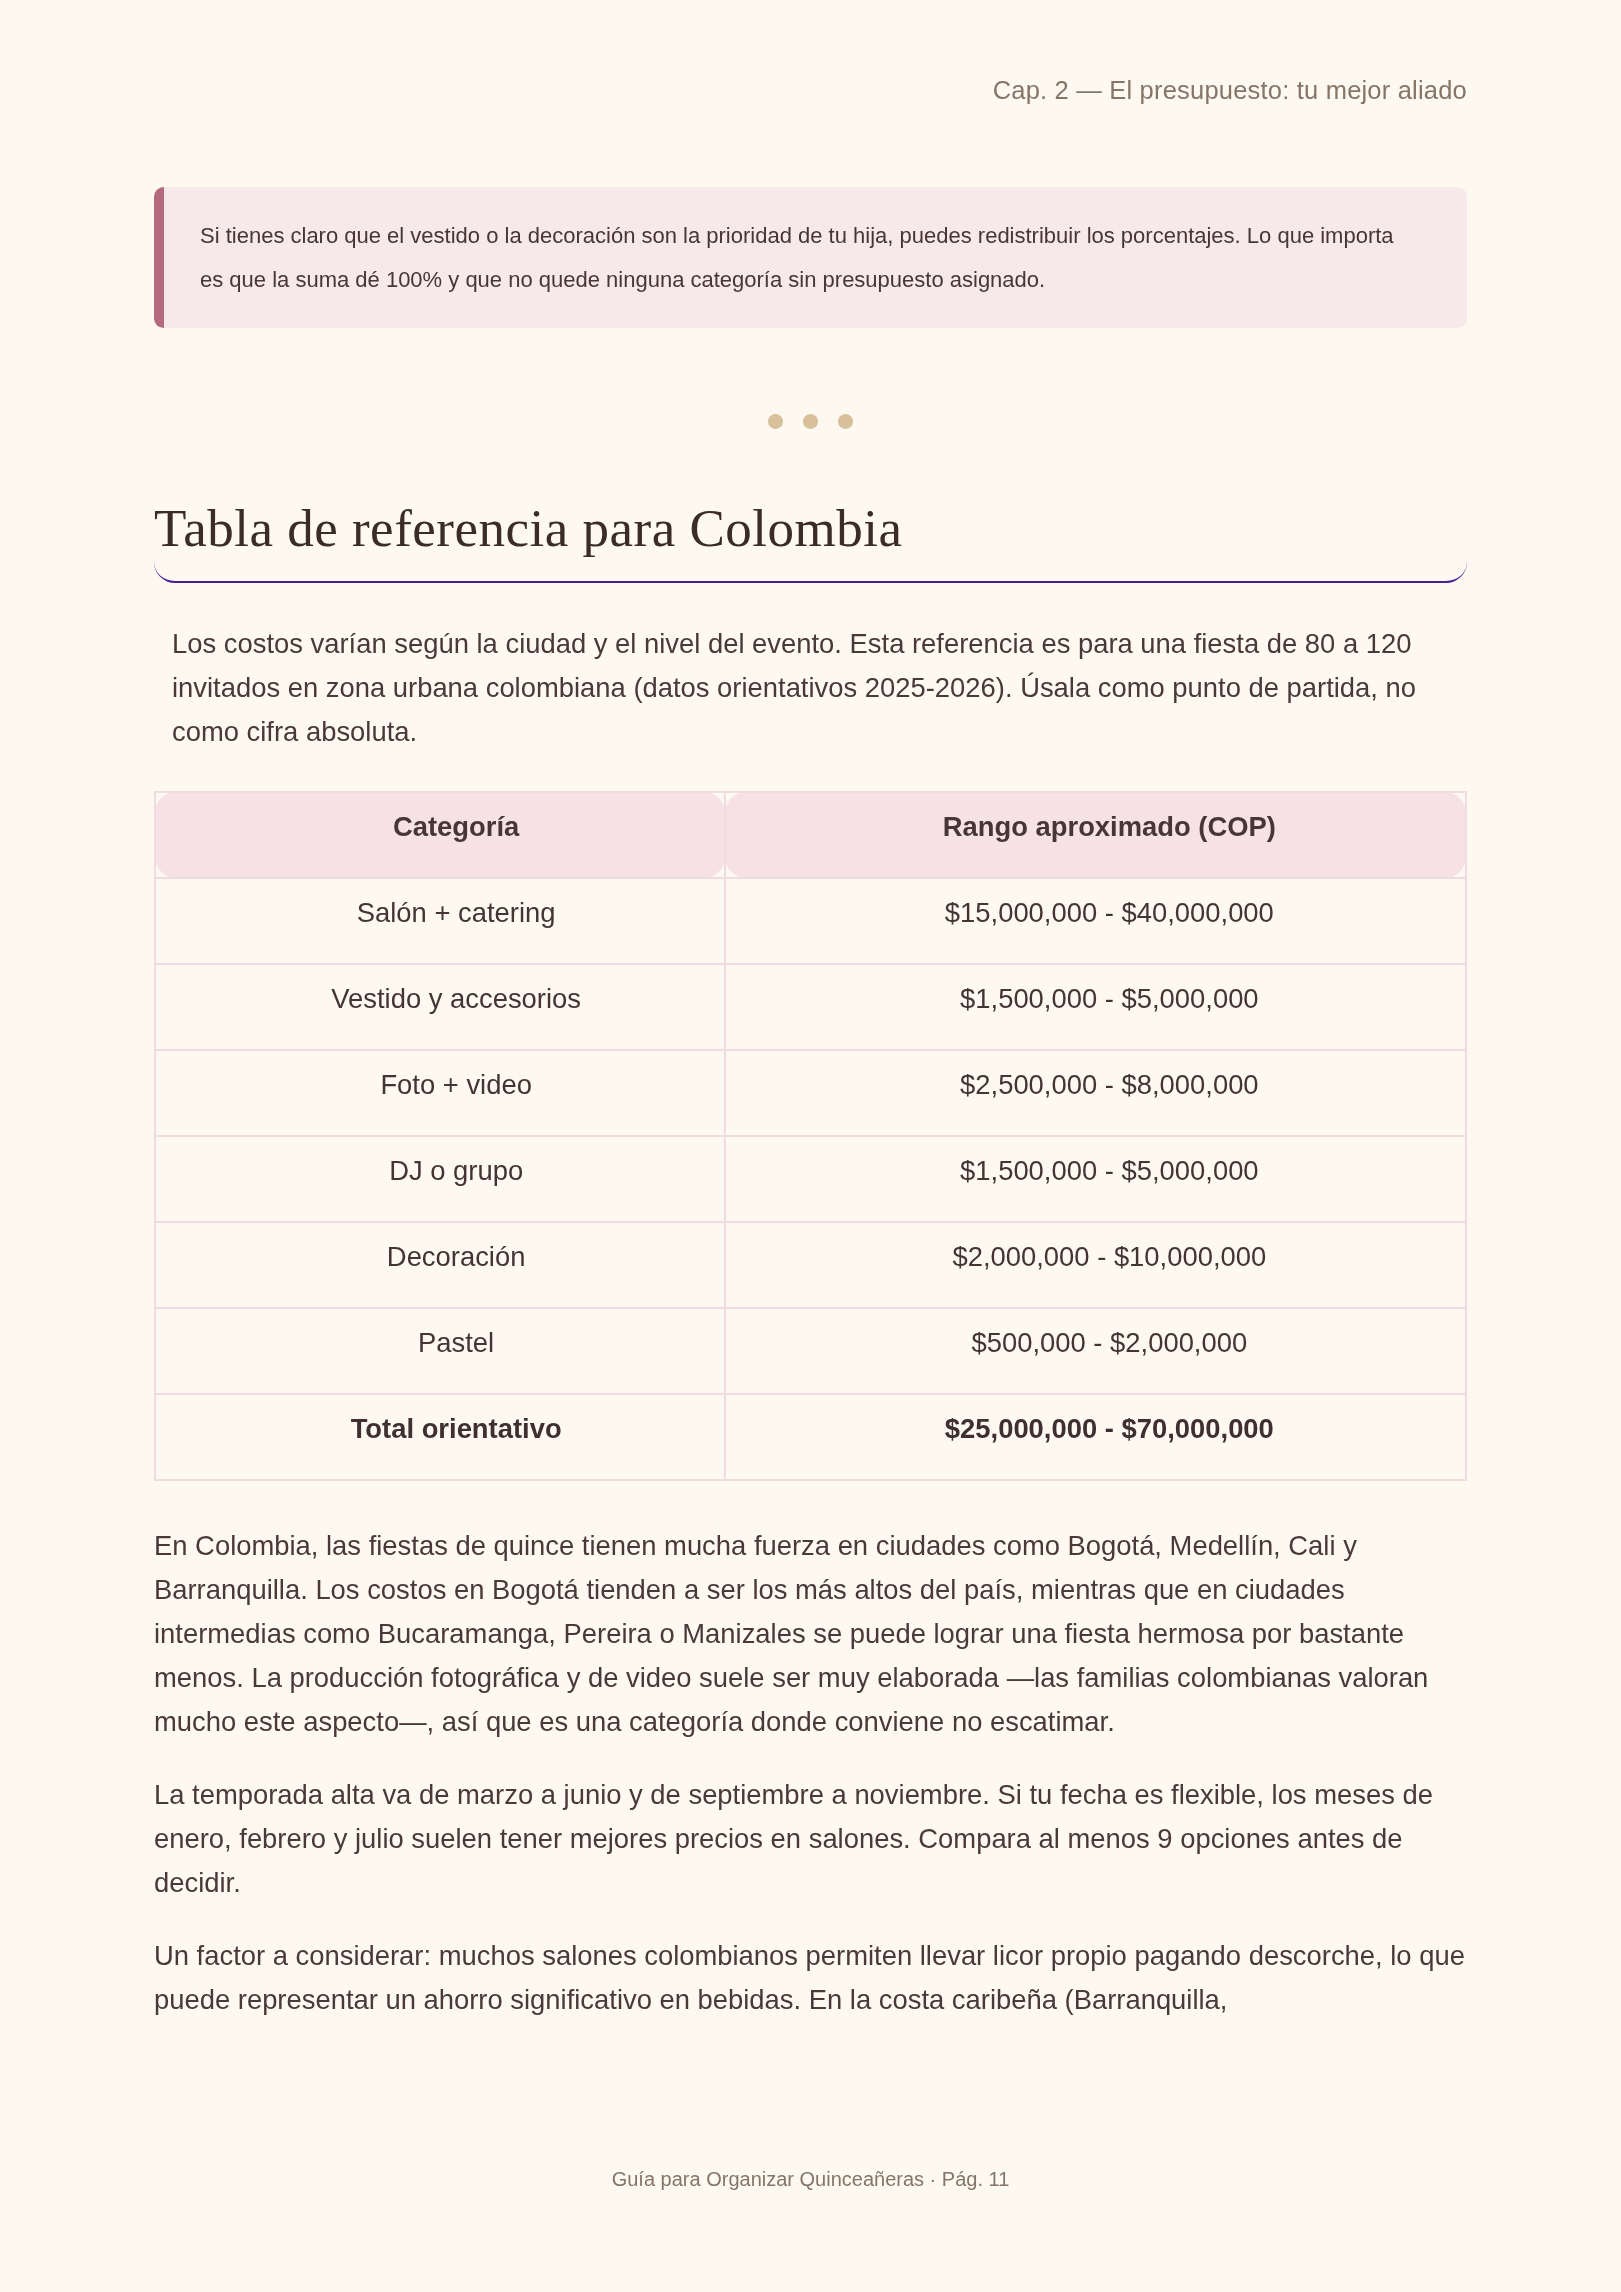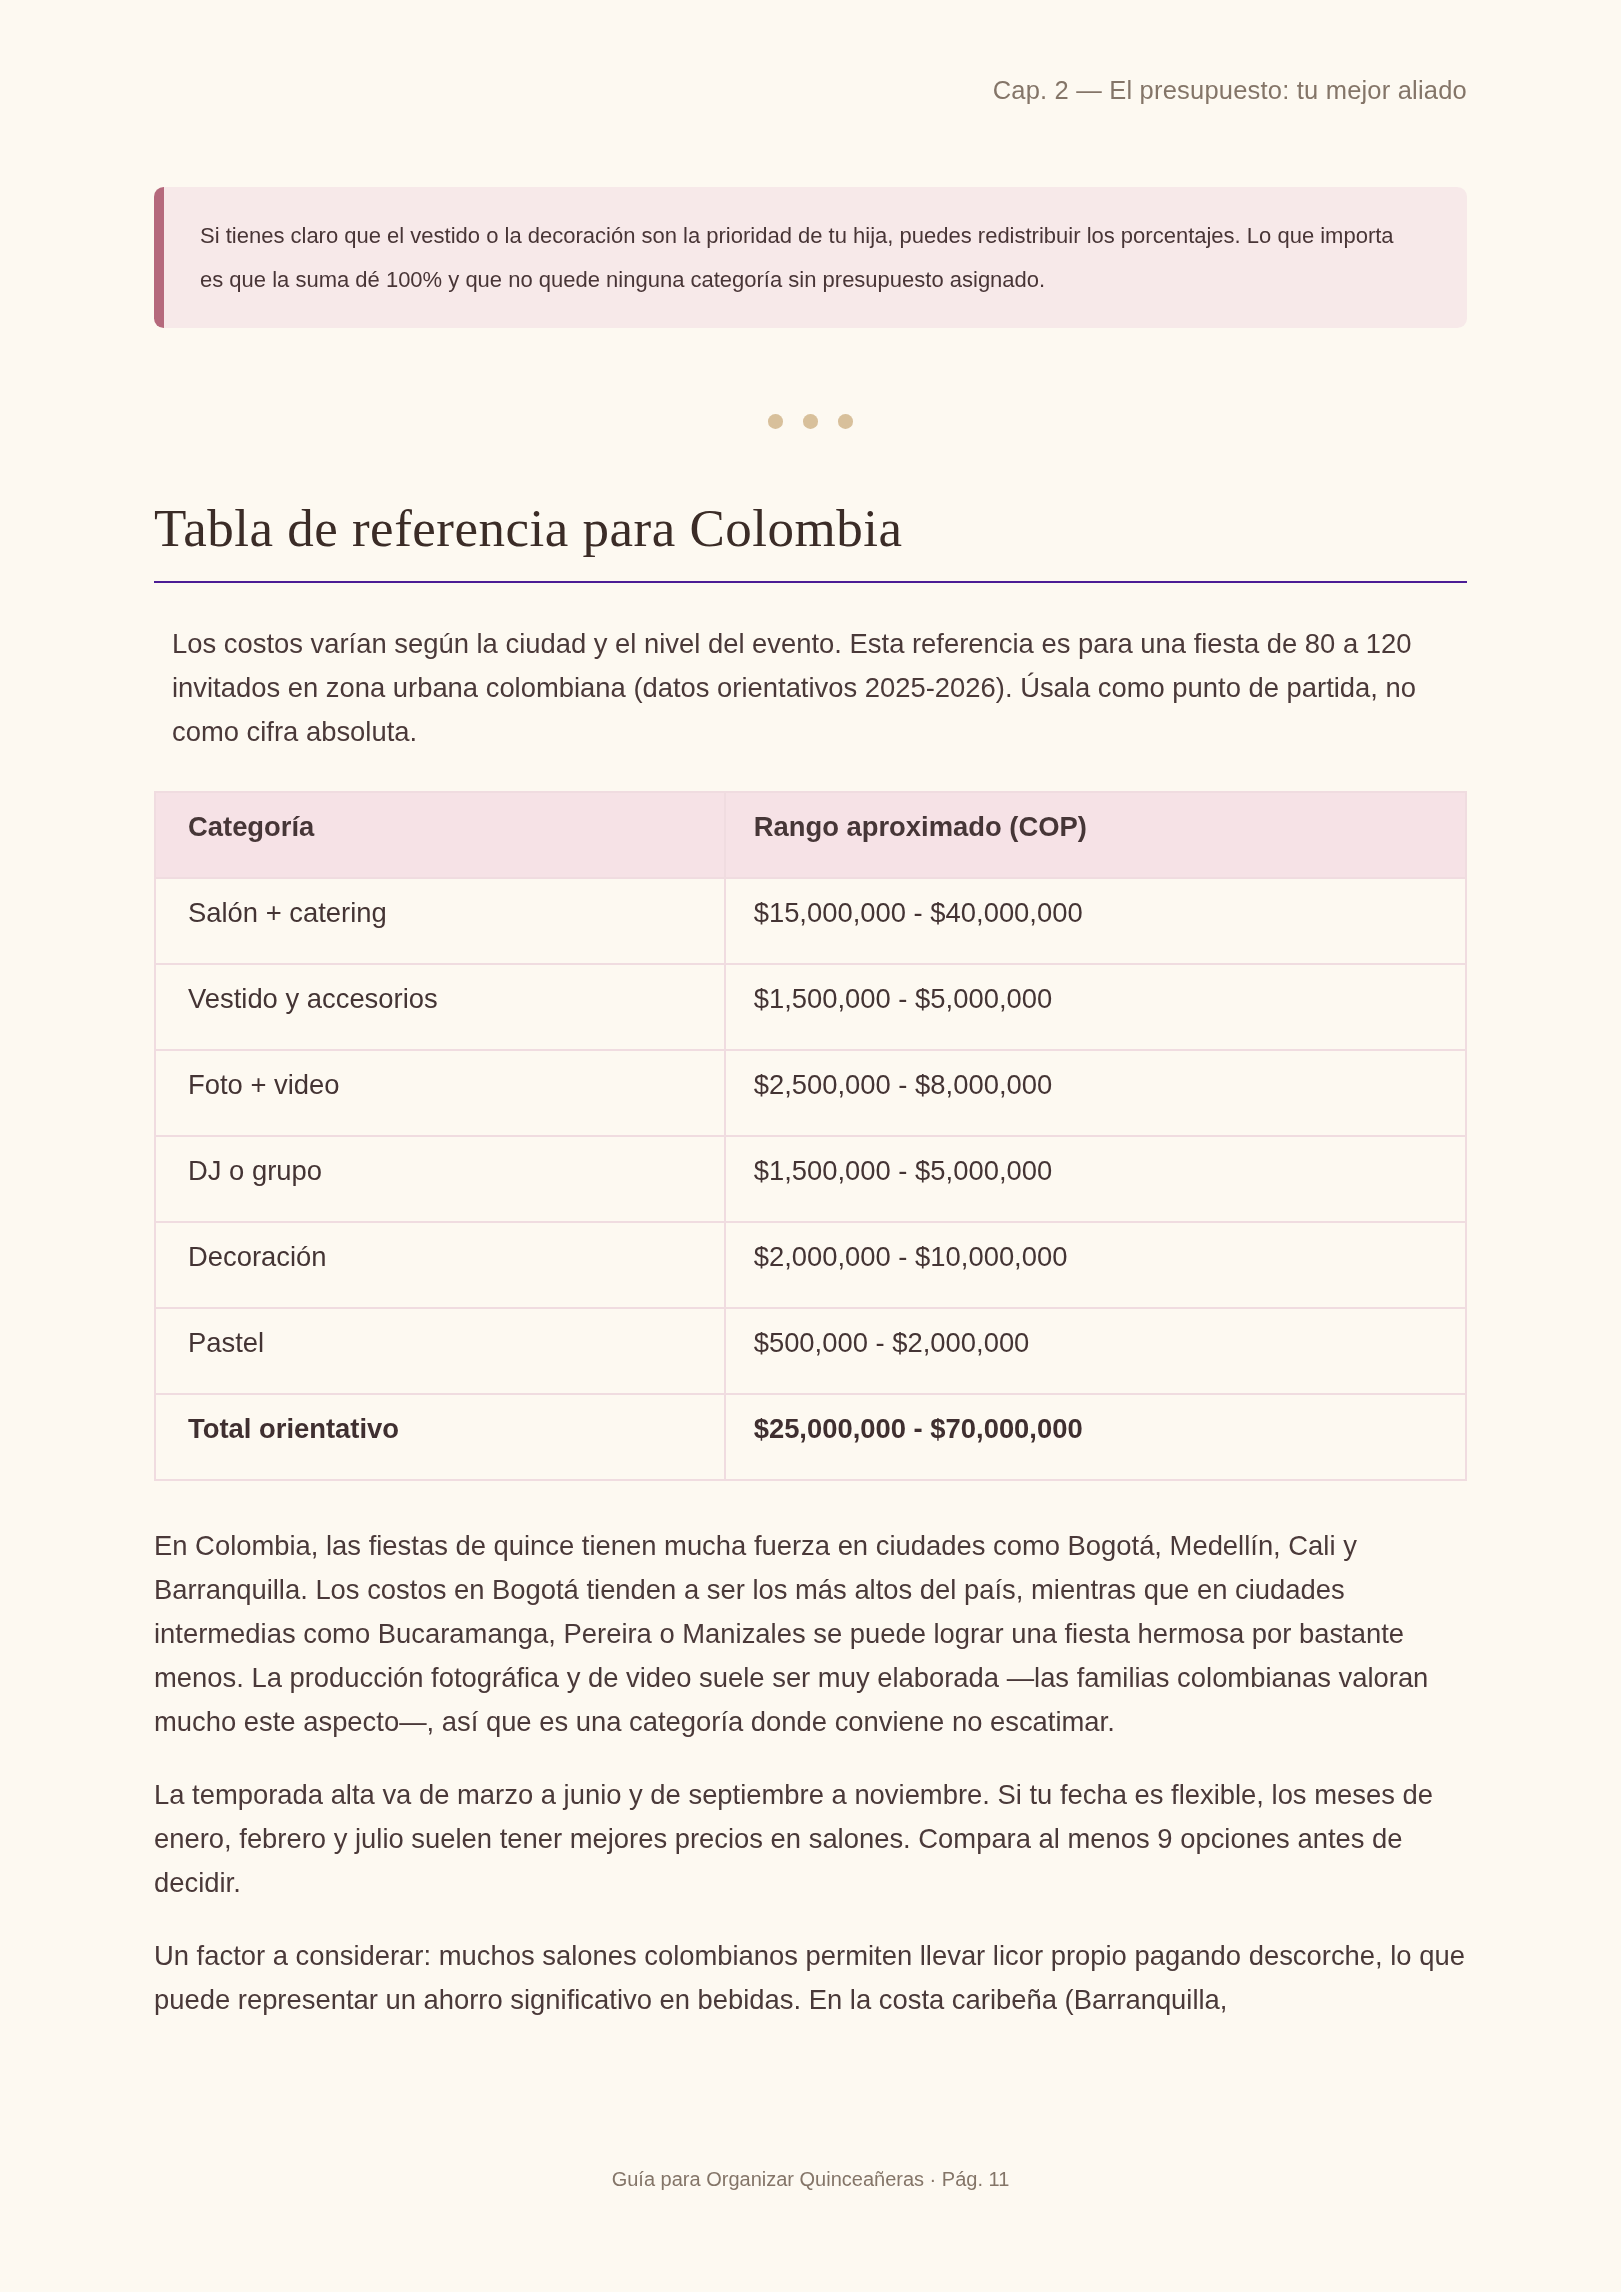--- a/index.html
+++ b/index.html
@@ -1,15 +1,15 @@
 <!DOCTYPE html>
 <html><head>
 <meta charset="utf-8">
 <style>
-  * { margin: 0; padding: 0; box-sizing: border-box; }
+  * { margin: 0; padding: 0; box-sizing: border-box; border-radius: 21px; }
   html, body {
     width: 1621px; height: 2293px;
     background: #fdf9f1;
     font-family: "Liberation Sans", "DejaVu Sans", sans-serif;
     color: #4a3939;
     overflow: hidden;
   }
   .page { width: 1621px; height: 2293px; position: relative; }
   .content { width: 1313px; margin: 0 auto; }
 
@@ -64,21 +64,21 @@
 
   table.ref-table {
     margin-top: 37px;
     width: 100%;
     border-collapse: collapse;
     font-size: 27.4px;
     color: #443434;
   }
   .ref-table th, .ref-table td {
     height: 86px;
-    text-align: left;
+    text-align: center;
     vertical-align: middle;
     padding: 0 0 16px 32px;
     border: 2px solid #f0dce0;
     font-weight: 400;
   }
   .ref-table th {
     background: #f6e2e6;
     font-weight: 700;
     color: #463637;
   }

